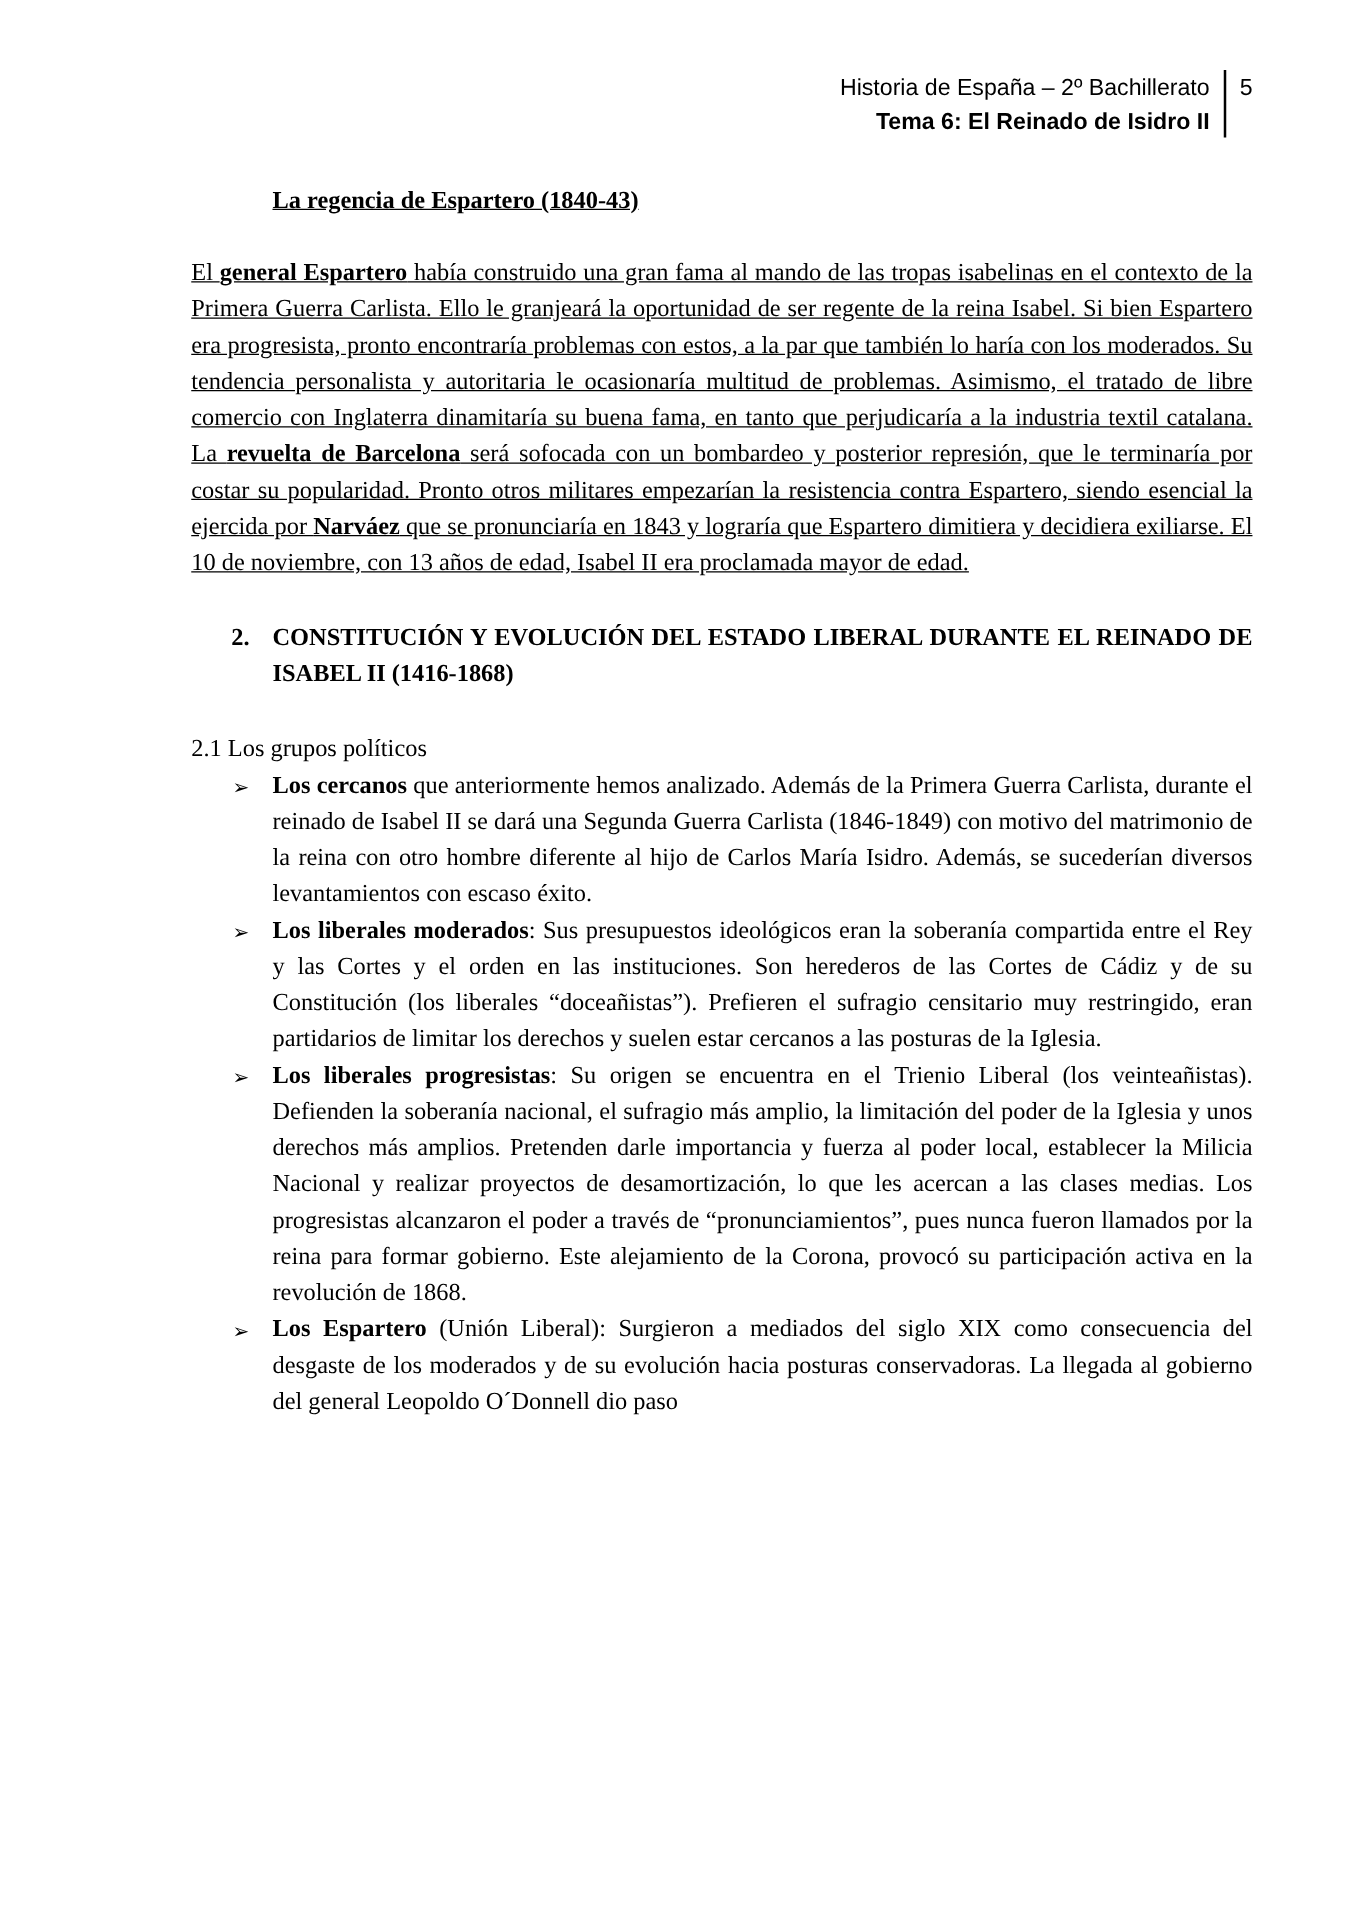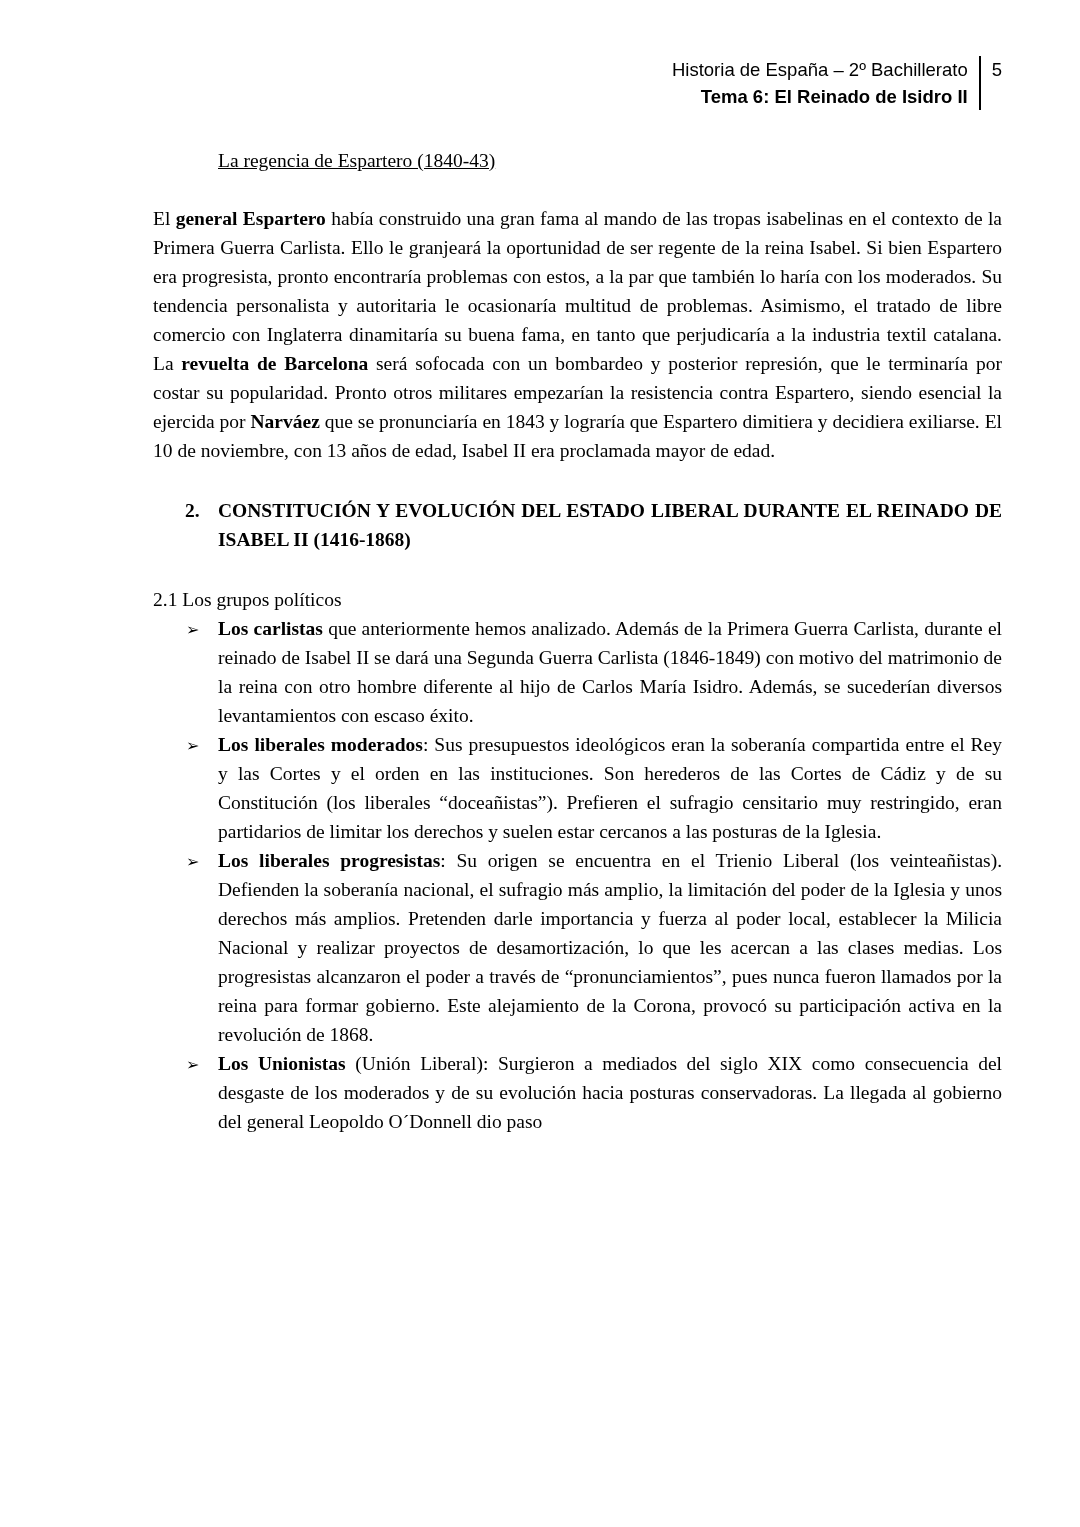--- a/index.html
+++ b/index.html
@@ -36,28 +36,29 @@
     width: 2px;
     background: #000000;
     margin-left: 11px;
     margin-right: 11px;
   }
   .header-page { align-self: flex-start; }
 
   
   .section-title {
     margin: 36px 0 0 65px;
-    font-weight: normal;
+    font-weight: bold;
   }
   .section-title .u { text-decoration: underline; }
 
   
   .para {
     margin: 29px 0 0 0;
     text-align: justify;
+    text-decoration: underline;
   }
 
   
   .h2 {
     display: flex;
     margin: 31px 0 0 32px;
     font-weight: bold;
   }
   .h2-num { flex: 0 0 33px; }
   .h2-body { flex: 1; text-align: justify; }
@@ -111,29 +112,29 @@
     <span class="h2-num">2.</span>
     <span class="h2-body">CONSTITUCIÓN Y EVOLUCIÓN DEL ESTADO LIBERAL DURANTE EL REINADO DE ISABEL II (1416-1868)</span>
   </div>
 
   <div class="subheading">2.1 Los grupos políticos</div>
 
 
   <ul class="bullet-list">
     <li class="bullet">
       <span class="marker">➢</span>
-      <span class="bullet-text"><b>Los carlistas</b><span> que anteriormente hemos analizado. Además de la Primera Guerra Carlista, durante el reinado de Isabel II se dará una Segunda Guerra Carlista (1846-1849) con motivo del matrimonio de la reina con otro hombre diferente al hijo de Carlos María Isidro. Además, se sucederían diversos levantamientos con escaso éxito.</span></span>
+      <span class="bullet-text"><b>Los cercanos</b><span> que anteriormente hemos analizado. Además de la Primera Guerra Carlista, durante el reinado de Isabel II se dará una Segunda Guerra Carlista (1846-1849) con motivo del matrimonio de la reina con otro hombre diferente al hijo de Carlos María Isidro. Además, se sucederían diversos levantamientos con escaso éxito.</span></span>
     </li>
     <li class="bullet">
       <span class="marker">➢</span>
       <span class="bullet-text"><b>Los liberales moderados</b><span>: Sus presupuestos ideológicos eran la soberanía compartida entre el Rey y las Cortes y el orden en las instituciones. Son herederos de las Cortes de Cádiz y de su Constitución (los liberales “doceañistas”). Prefieren el sufragio censitario muy restringido, eran partidarios de limitar los derechos y suelen estar cercanos a las posturas de la Iglesia.</span></span>
     </li>
     <li class="bullet">
       <span class="marker">➢</span>
       <span class="bullet-text"><b>Los liberales progresistas</b><span>: Su origen se encuentra en el Trienio Liberal (los veinteañistas). Defienden la soberanía nacional, el sufragio más amplio, la limitación del poder de la Iglesia y unos derechos más amplios. Pretenden darle importancia y fuerza al poder local, establecer la Milicia Nacional y realizar proyectos de desamortización, lo que les acercan a las clases medias. Los progresistas alcanzaron el poder a través de “pronunciamientos”, pues nunca fueron llamados por la reina para formar gobierno. Este alejamiento de la Corona, provocó su participación activa en la revolución de 1868.</span></span>
     </li>
     <li class="bullet">
       <span class="marker">➢</span>
-      <span class="bullet-text"><b>Los Unionistas</b><span> (Unión Liberal): Surgieron a mediados del siglo XIX como consecuencia del desgaste de los moderados y de su evolución hacia posturas conservadoras. La llegada al gobierno del general Leopoldo O´Donnell dio paso</span></span>
+      <span class="bullet-text"><b>Los Espartero</b><span> (Unión Liberal): Surgieron a mediados del siglo XIX como consecuencia del desgaste de los moderados y de su evolución hacia posturas conservadoras. La llegada al gobierno del general Leopoldo O´Donnell dio paso</span></span>
     </li>
   </ul>
 
 </div>
 
 </body></html>

